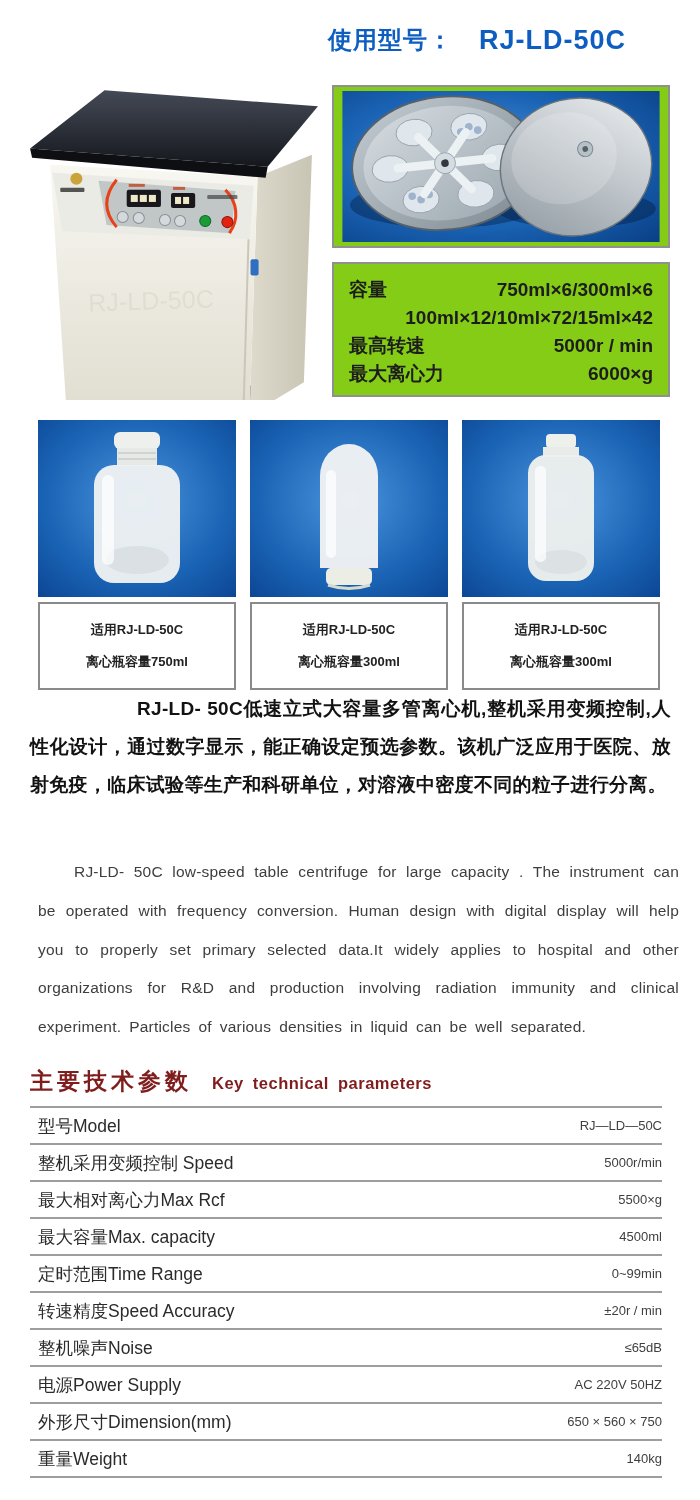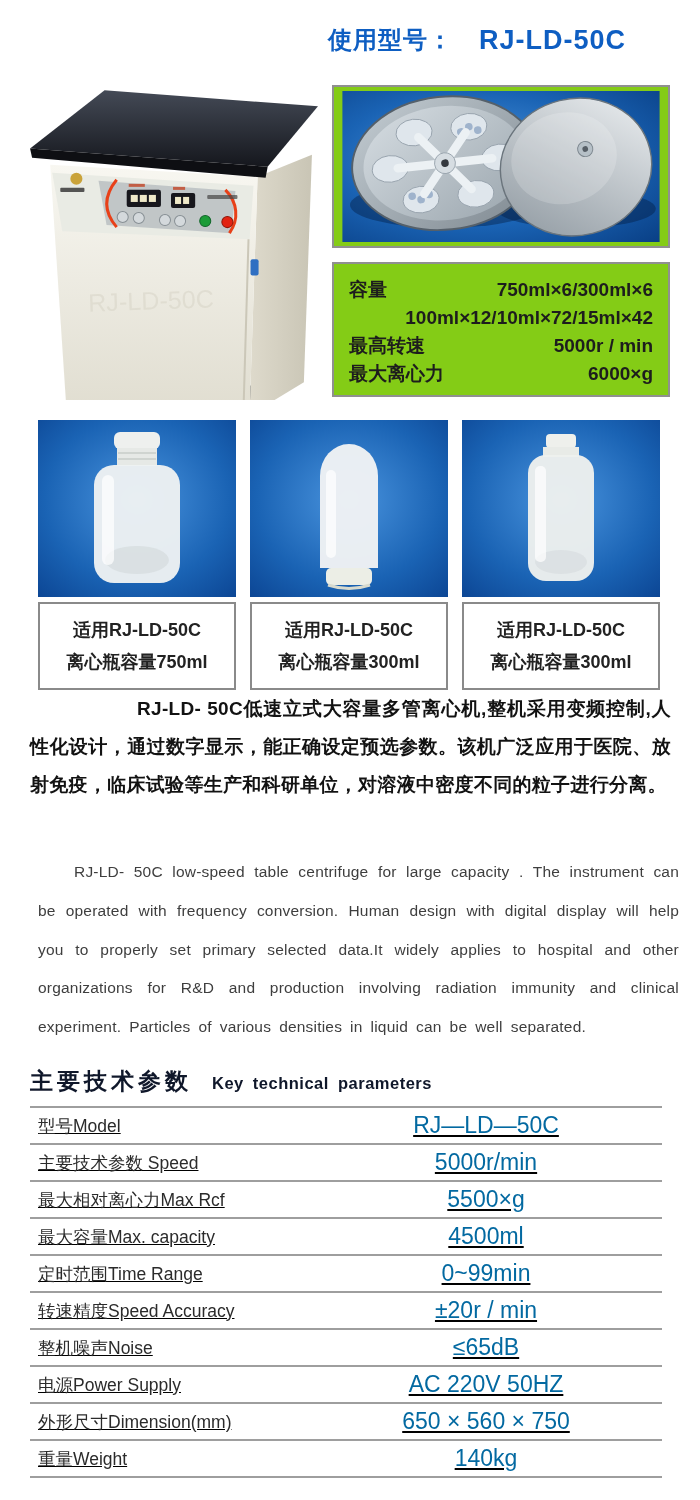--- a/index.html
+++ b/index.html
@@ -35,52 +35,51 @@
   .spec-line{display:flex;justify-content:space-between;line-height:28px;white-space:nowrap;}
   .spec-line .v{margin-left:auto;}
   
   .bottle-img{position:absolute;top:420px;width:198px;height:177px;}
   .bottle-img svg{width:100%;height:100%;display:block;}
   .col0{left:38px;} .col1{left:250px;} .col2{left:462px;}
   .caption-box{
     position:absolute;top:602px;width:198px;height:88px;box-sizing:border-box;
     border:2px solid #8a8a8a;background:#fff;
     display:flex;flex-direction:column;justify-content:center;align-items:center;
-    font-size:18px;font-weight:600;color:#222;line-height:32px;white-space:nowrap;
+    font-size:13px;font-weight:600;color:#222;line-height:32px;white-space:nowrap;
   }
   
   .para-cn{
     position:absolute;left:30px;top:690px;width:641px;margin:0;
     font-size:19px;line-height:38px;font-weight:700;color:#121212;
     text-align:justify;text-indent:107px;letter-spacing:0.3px;
   }
   .para-en{
     position:absolute;left:30px;top:845px;width:641px;margin:8px;
     font-size:15.5px;line-height:38.8px;color:#3e3e3e;
     text-align:justify;text-indent:36px;word-spacing:3.5px;letter-spacing:0.2px;
   }
   
   .params-heading{
     position:absolute;left:30px;top:1066px;
-    display:flex;align-items:baseline;color:#0f172a;white-space:nowrap;
+    display:flex;align-items:baseline;color:#7f1d1d;white-space:nowrap;
   }
   .ph-cn{font-size:23px;font-weight:800;letter-spacing:4px;}
   .ph-en{font-size:16.5px;font-weight:700;margin-left:20px;letter-spacing:0.5px;word-spacing:4px;}
   
   .params-table{
     position:absolute;left:30px;top:1106px;width:632px;
     border-bottom:2px solid #9e9e9e;
   }
   .trow{
     display:flex;align-items:center;height:35px;
     border-top:2px solid #9e9e9e;
-    text-decoration:underline;
   }
   .tlabel{flex:1;padding-left:8px;font-size:17.5px;color:#2b2b2b;white-space:nowrap;}
-  .tvalue{width:352px;text-align:center;font-size:23px;color:#0369a1;white-space:nowrap;}
+  .tvalue{width:352px;text-align:right;font-size:13px;color:#404040;white-space:nowrap;}
 </style>
 </head>
 <body>
 
 <div class="page">
 
   <div class="title-row">
     <span class="title-label">使用型号：</span>
     <span class="title-model">RJ-LD-50C</span>
   </div>
@@ -286,21 +285,21 @@
     <span class="ph-cn">主要技术参数</span>
     <span class="ph-en">Key technical parameters</span>
   </div>
 
   <div class="params-table">
     <div class="trow">
       <span class="tlabel">型号Model</span>
       <span class="tvalue">RJ—LD—50C</span>
     </div>
     <div class="trow">
-      <span class="tlabel">主要技术参数 Speed</span>
+      <span class="tlabel">整机采用变频控制 Speed</span>
       <span class="tvalue">5000r/min</span>
     </div>
     <div class="trow">
       <span class="tlabel">最大相对离心力Max Rcf</span>
       <span class="tvalue">5500×g</span>
     </div>
     <div class="trow">
       <span class="tlabel">最大容量Max. capacity</span>
       <span class="tvalue">4500ml</span>
     </div>

